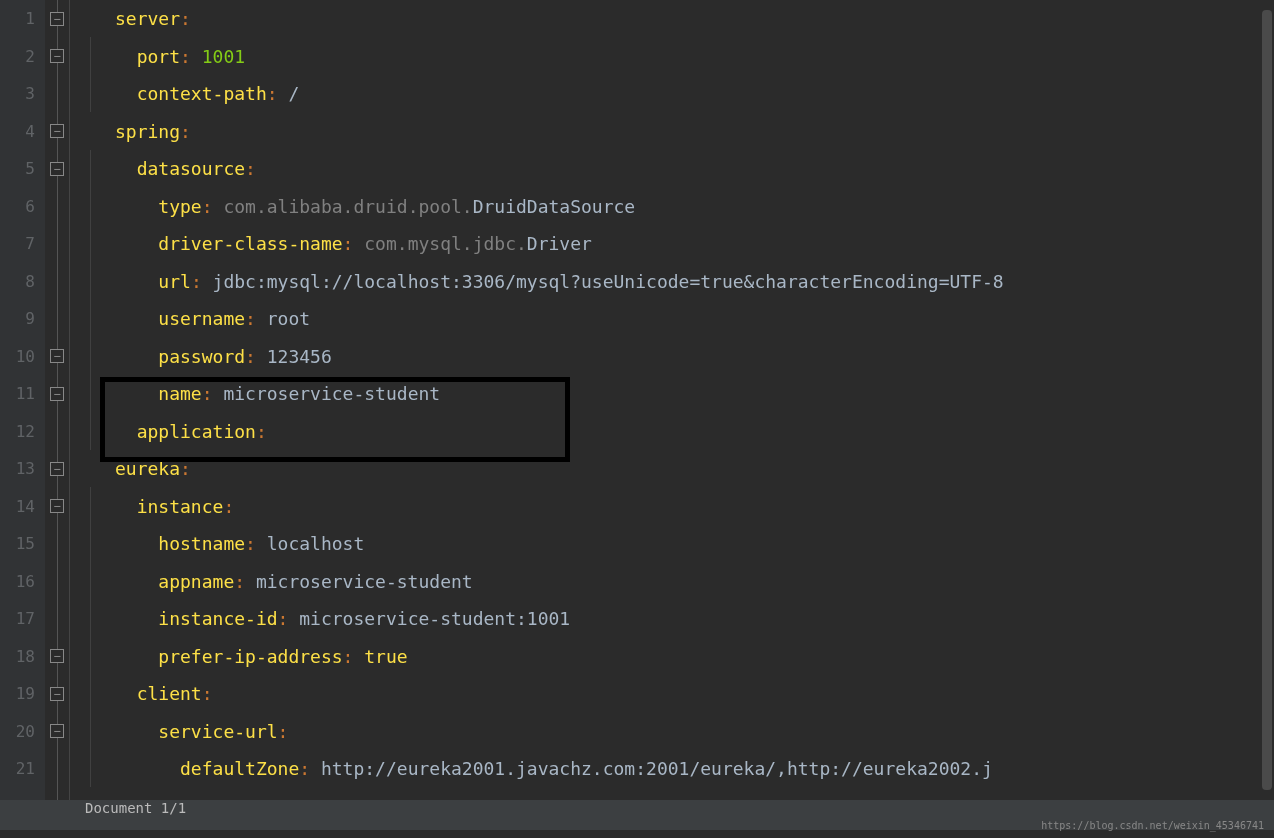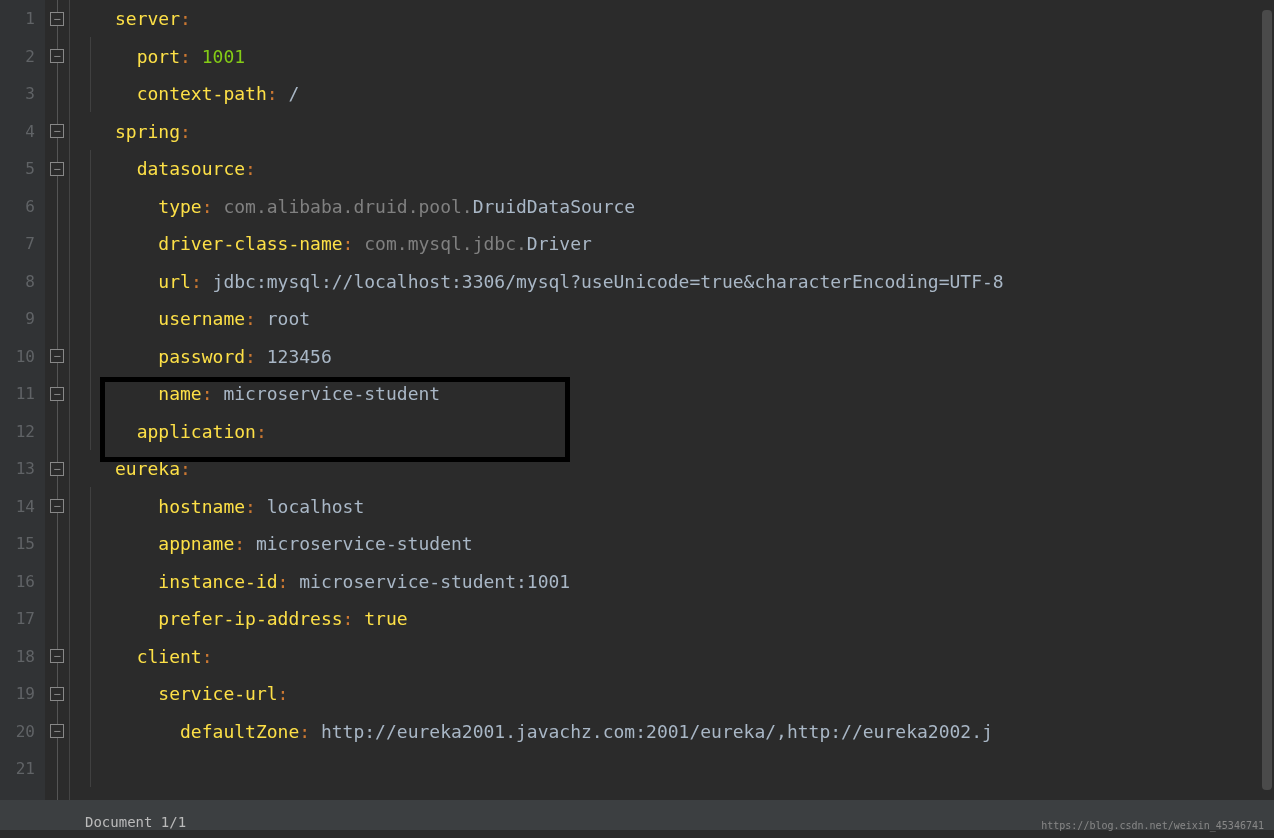--- a/index.html
+++ b/index.html
@@ -89,21 +89,21 @@
     .highlighted-box {
       position: absolute;
       border: 5px solid #000;
       pointer-events: none;
       z-index: 5;
     }
     .status-bar {
       height: 30px;
       background: #3c3f41;
       display: flex;
-      align-items: flex-end;
+      align-items: flex-start;
       padding: 0 15px;
       color: #bbbbbb;
       font-size: 14px;
       position: absolute;
       bottom: 8px;
       left: 0;
       right: 0;
     }
     .scrollbar {
       position: absolute;
@@ -205,20 +205,21 @@
     <div class="code-line"><span class="key">spring</span><span class="punct">:</span></div>
     <div class="code-line"><span>  </span><span class="key">datasource</span><span class="punct">:</span></div>
     <div class="code-line"><span>    </span><span class="key">type</span><span class="punct">: </span><span class="gray">com.alibaba.druid.pool.</span><span class="value">DruidDataSource</span></div>
     <div class="code-line"><span>    </span><span class="key">driver-class-name</span><span class="punct">: </span><span class="gray">com.mysql.jdbc.</span><span class="value">Driver</span></div>
     <div class="code-line"><span>    </span><span class="key">url</span><span class="punct">: </span><span class="value">jdbc:mysql://localhost:3306/mysql?useUnicode=true&amp;characterEncoding=UTF-8</span></div>
     <div class="code-line"><span>    </span><span class="key">username</span><span class="punct">: </span><span class="value">root</span></div>
     <div class="code-line"><span>    </span><span class="key">password</span><span class="punct">: </span><span class="value">123456</span></div>
     <div class="code-line"><span>    </span><span class="key">name</span><span class="punct">: </span><span class="value">microservice-student</span></div>
     <div class="code-line"><span>  </span><span class="key">application</span><span class="punct">:</span></div>
     <div class="code-line"><span class="key">eureka</span><span class="punct">:</span></div>
+    <div class="code-line"><span>  </span><span class="key">instance</span><span class="punct">:</span></div>
     <div class="code-line"><span>    </span><span class="key">hostname</span><span class="punct">: </span><span class="value">localhost</span></div>
     <div class="code-line"><span>    </span><span class="key">appname</span><span class="punct">: </span><span class="value">microservice-student</span></div>
     <div class="code-line"><span>    </span><span class="key">instance-id</span><span class="punct">: </span><span class="value">microservice-student:1001</span></div>
     <div class="code-line"><span>    </span><span class="key">prefer-ip-address</span><span class="punct">: </span><span class="key">true</span></div>
     <div class="code-line"><span>  </span><span class="key">client</span><span class="punct">:</span></div>
     <div class="code-line"><span>    </span><span class="key">service-url</span><span class="punct">:</span></div>
     <div class="code-line"><span>      </span><span class="key">defaultZone</span><span class="punct">: </span><span class="value">http://eureka2001.javachz.com:2001/eureka/,http://eureka2002.j</span></div>
   </div>
 
   <div class="scrollbar"></div>

